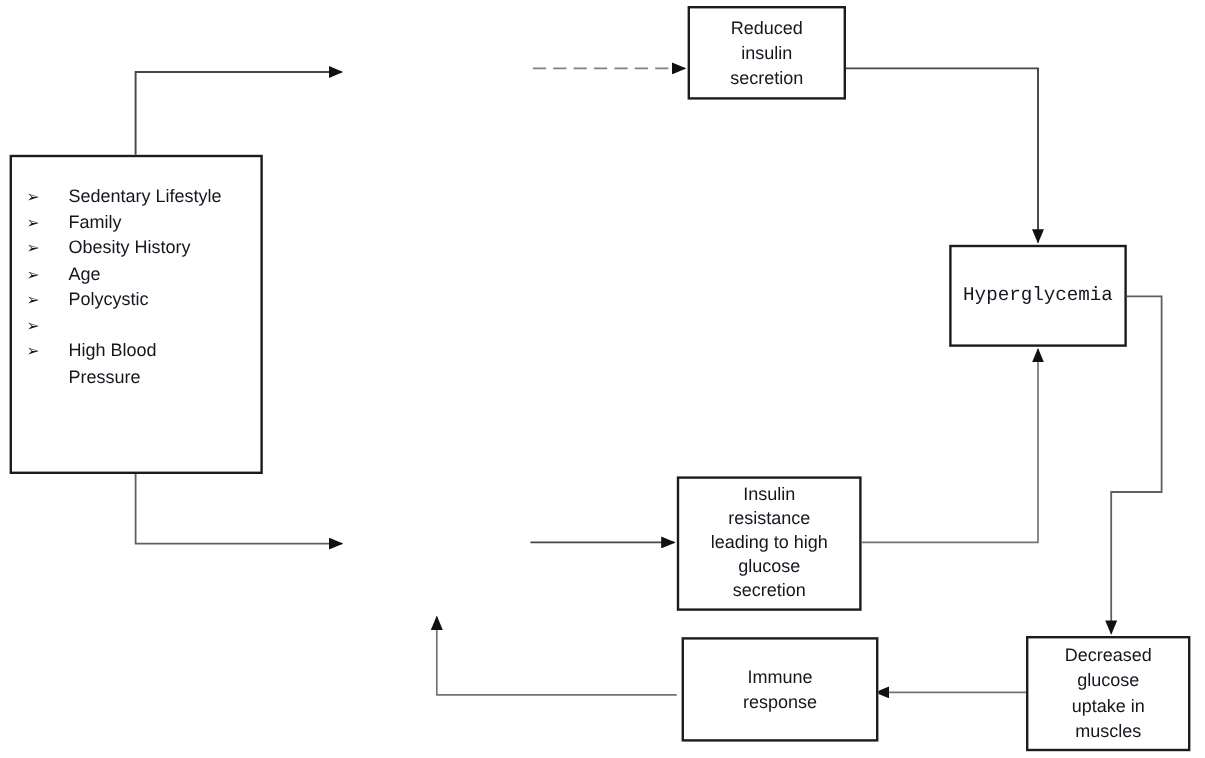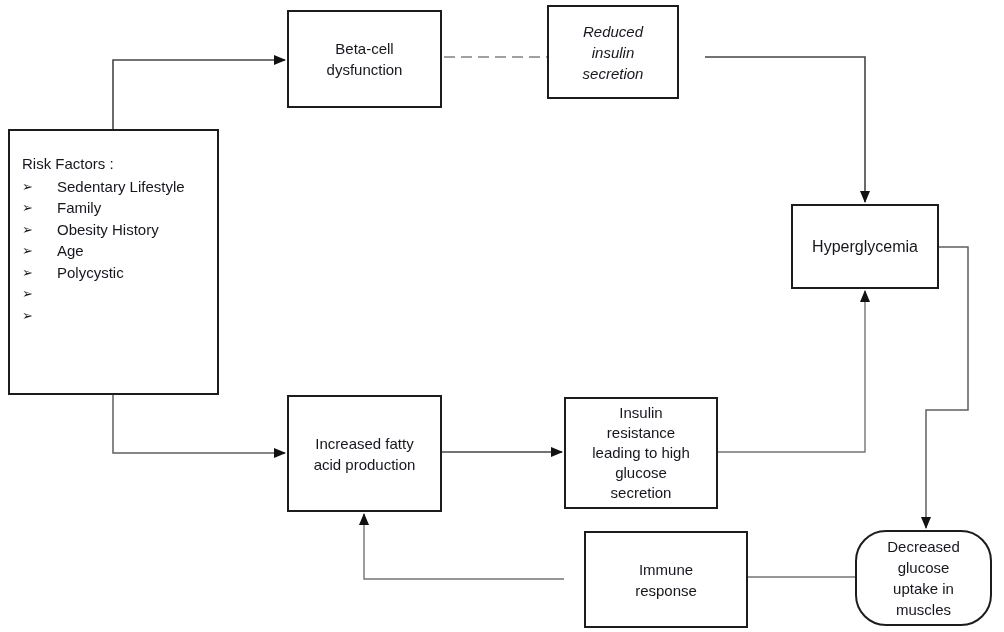--- a/index.html
+++ b/index.html
@@ -30,26 +30,26 @@
     background: #ffffff;
     display: flex;
     align-items: center;
     justify-content: center;
     text-align: center;
     font-size: 15px;
     line-height: 21px;
     white-space: pre-line;
   }
   .node-beta-cell       { left: 287px; top: 10px;  width: 155px; height: 98px;  }
-  .node-reduced-insulin { left: 547px; top: 5px;   width: 132px; height: 94px; font-style: italic; }
-  .node-hyperglycemia   { left: 791px; top: 204px; width: 148px; height: 85px; font-size: 16px; }
+  .node-reduced-insulin { left: 573px; top: 5px;   width: 132px; height: 78px; }
+  .node-hyperglycemia   { left: 791px; top: 204px; width: 148px; height: 85px; font-size: 16px; font-family: Liberation Mono, monospace; }
   .node-fatty-acid      { left: 287px; top: 395px; width: 155px; height: 117px; }
   .node-insulin-res     { left: 564px; top: 397px; width: 154px; height: 112px; line-height: 20px; }
-  .node-immune          { left: 584px; top: 531px; width: 164px; height: 97px;  }
-  .node-decreased       { left: 855px; top: 530px; width: 137px; height: 96px; line-height: 21px; border-radius: 31px; }
+  .node-immune          { left: 568px; top: 531px; width: 164px; height: 87px;  }
+  .node-decreased       { left: 855px; top: 530px; width: 137px; height: 96px; line-height: 21px; }
 
   .node-risk {
     position: absolute;
     box-sizing: border-box;
     left: 8px; top: 129px;
     width: 211px; height: 266px;
     border: 2px solid #1c1c1c;
     background: #ffffff;
     padding: 22px 6px 0 12px;
     font-size: 15px;
@@ -103,21 +103,20 @@
     <polyline class="arrow-gray" points="718,452 865,452 865,291" marker-end="url(#ah)"></polyline>
 
     <polyline class="arrow-medium" points="939,247 968,247 968,410 926,410 926,528" marker-end="url(#ah)"></polyline>
 
     <line class="arrow-gray" x1="855" y1="577" x2="730" y2="577" marker-end="url(#ah)"></line>
 
     <polyline class="arrow-gray" points="564,579 364,579 364,514" marker-end="url(#ah)"></polyline>
   </svg>
 
   <div class="node-risk">
-    <div class="risk-title">Risk Factors :</div>
     <div class="risk-item">
       <span class="risk-bullet">➢</span>
       <span class="risk-text">Sedentary Lifestyle</span>
     </div>
     <div class="risk-item">
       <span class="risk-bullet">➢</span>
       <span class="risk-text">Family</span>
     </div>
     <div class="risk-item">
       <span class="risk-bullet">➢</span>
@@ -129,34 +128,32 @@
     </div>
     <div class="risk-item">
       <span class="risk-bullet">➢</span>
       <span class="risk-text">Polycystic</span>
     </div>
     <div class="risk-item">
       <span class="risk-bullet">➢</span>
     </div>
     <div class="risk-item">
       <span class="risk-bullet">➢</span>
+      <span class="risk-text">High Blood
+Pressure</span>
     </div>
   </div>
 
-  <div class="node node-beta-cell">Beta-cell
-dysfunction</div>
 
   <div class="node node-reduced-insulin">Reduced
 insulin
 secretion</div>
 
   <div class="node node-hyperglycemia">Hyperglycemia</div>
 
-  <div class="node node-fatty-acid">Increased fatty
-acid production</div>
 
   <div class="node node-insulin-res">Insulin
 resistance
 leading to high
 glucose
 secretion</div>
 
   <div class="node node-immune">Immune
 response</div>
 

